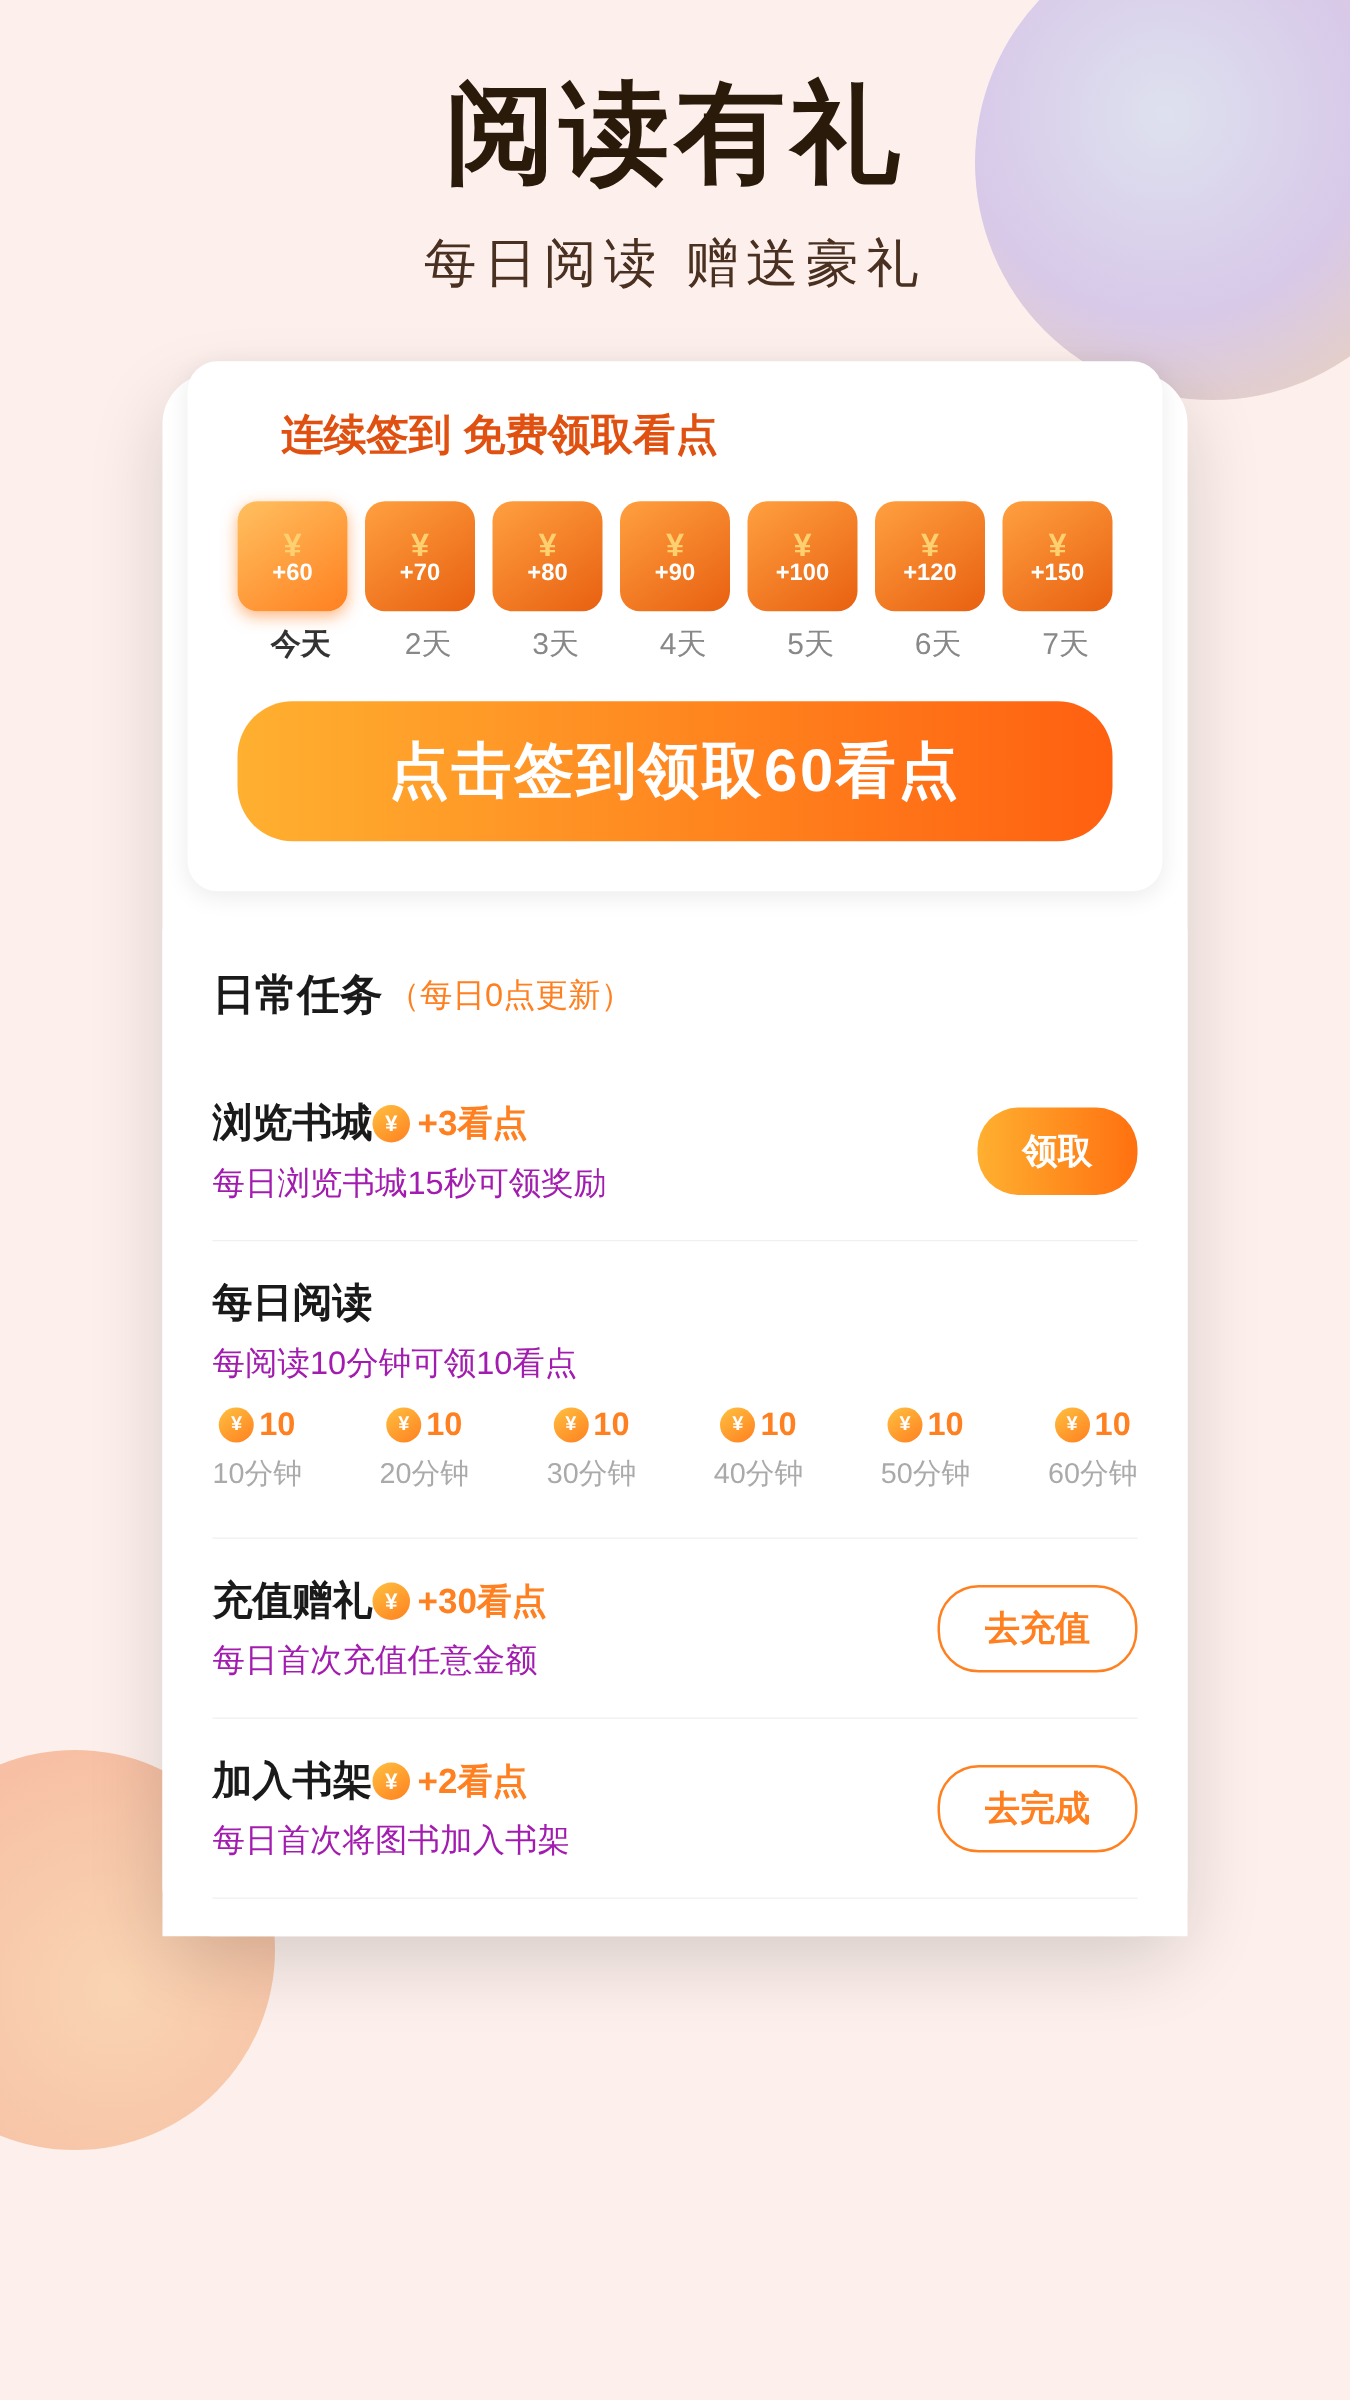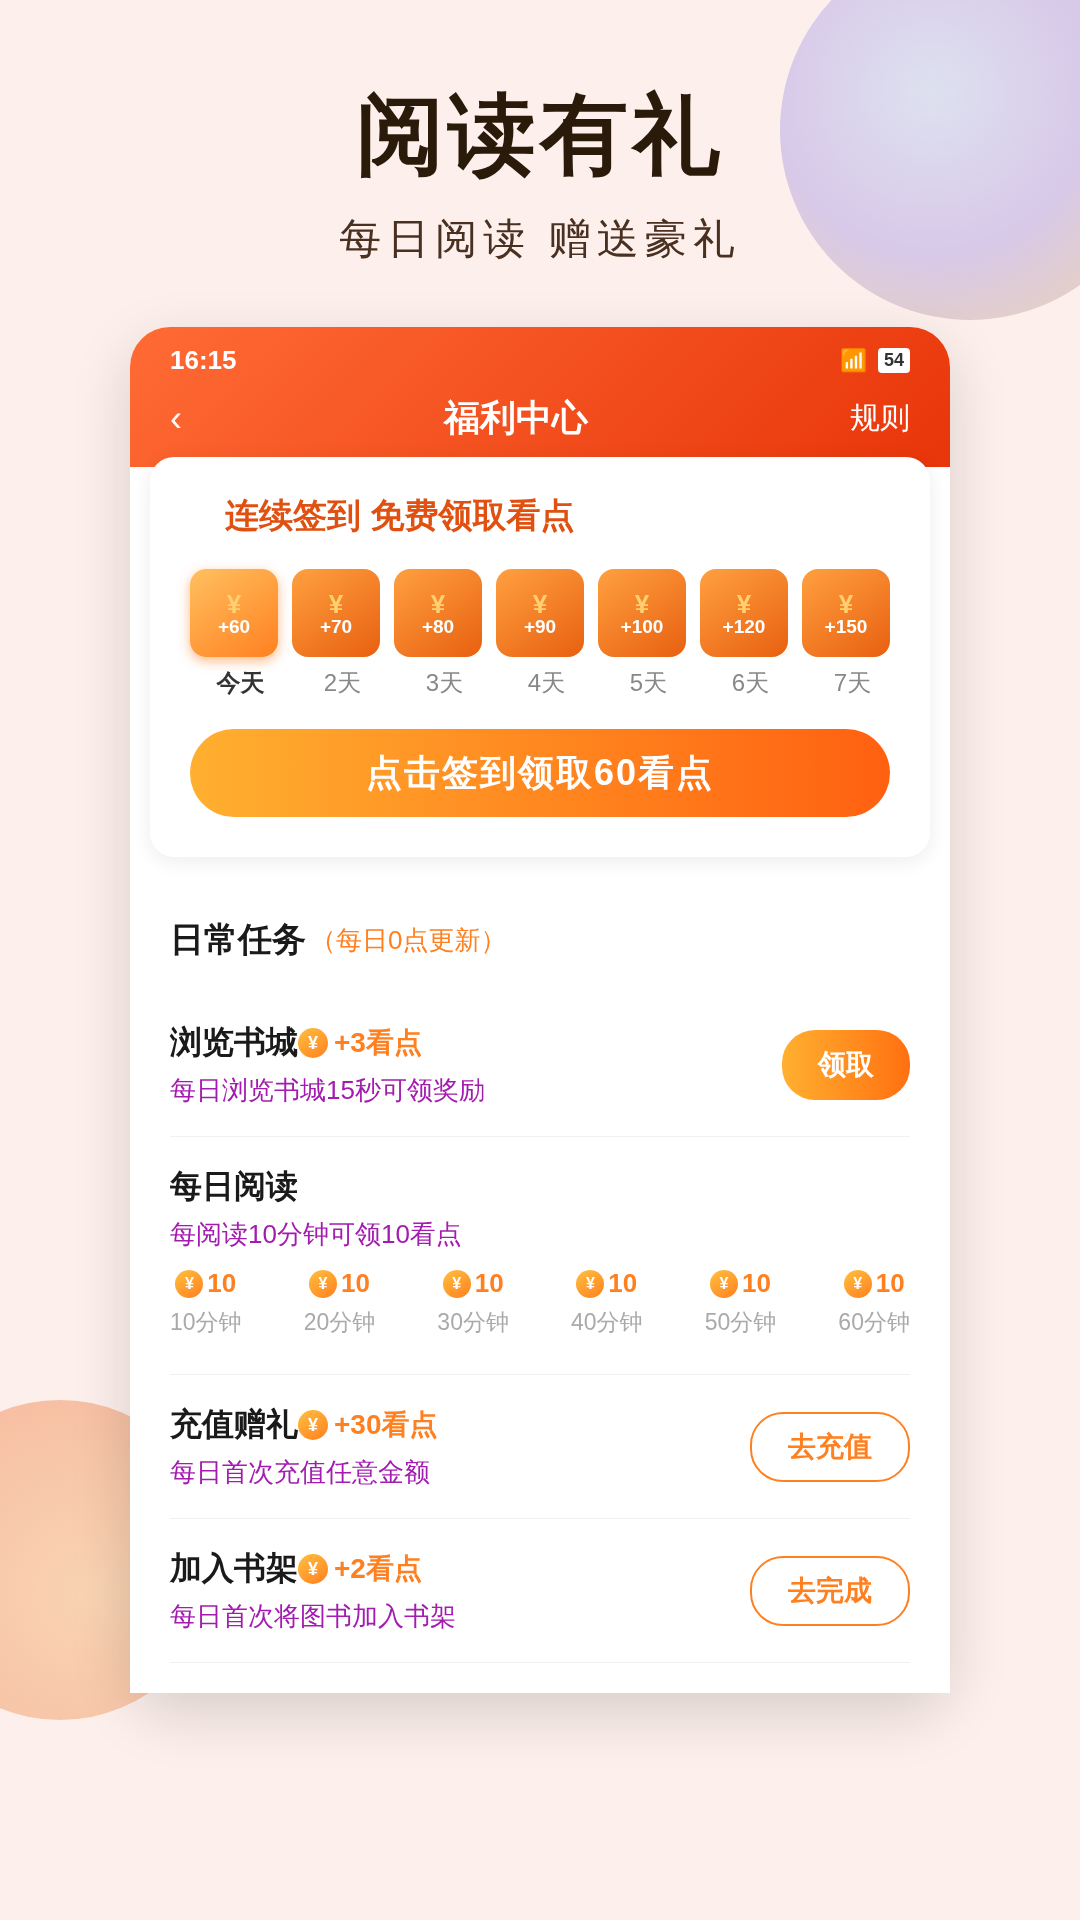--- a/index.html
+++ b/index.html
@@ -32,21 +32,21 @@
       border-radius: 50%;
       background: radial-gradient(circle at 60% 60%, #f5b87a, #f08050);
       opacity: 0.5;
     }
 
     
     .header-section {
       position: relative;
       z-index: 2;
       text-align: center;
-      padding-top: 76px;
+      padding-top: 48px;
     }
     .main-title {
       font-size: 88px;
       font-weight: 800;
       color: #2a1a0a;
       letter-spacing: 4px;
     }
     .sub-title {
       font-size: 42px;
       color: #4a3020;
@@ -161,26 +161,26 @@
     }
     .day-label {
       font-size: 24px;
       color: #888;
       margin-left: 13px;
     }
     .day-label.today { color: #333; font-weight: 600; }
 
     .checkin-btn {
       width: 100%;
-      height: 88px;
+      height: 112px;
       background: linear-gradient(90deg, #ffb030, #ff6010);
       border-radius: 44px;
       border: none;
       color: white;
-      font-size: 36px;
+      font-size: 48px;
       font-weight: 700;
       cursor: pointer;
       letter-spacing: 2px;
     }
 
     
     .tasks-section {
       background: white;
       margin: 20px 0 0;
       padding: 30px 40px;
@@ -309,34 +309,20 @@
 <div class="bg-circle-top-right"></div>
 <div class="bg-circle-bottom-left"></div>
 
 <div class="header-section">
   <div class="main-title">阅读有礼</div>
   <div class="sub-title">每日阅读  赠送豪礼</div>
 </div>
 
 <div class="phone-mockup">
 
-  <div class="phone-top">
-    <div class="status-bar">
-      <span class="status-time">16:15</span>
-      <div class="status-icons">
-        <span>📶</span>
-        <span class="battery-icon">54</span>
-      </div>
-    </div>
-    <div class="nav-bar">
-      <span class="nav-back">‹</span>
-      <span class="nav-title">福利中心</span>
-      <span class="nav-rules">规则</span>
-    </div>
-  </div>
 
   <div class="checkin-card">
     <div class="checkin-title">连续签到 免费领取看点</div>
 
     <div class="checkin-days" id="checkin-days-container">
         <div class="day-item">
           <div class="day-coin active">
             <span class="coin-symbol">¥</span>
             <span class="coin-amount">+60</span>
           </div>

